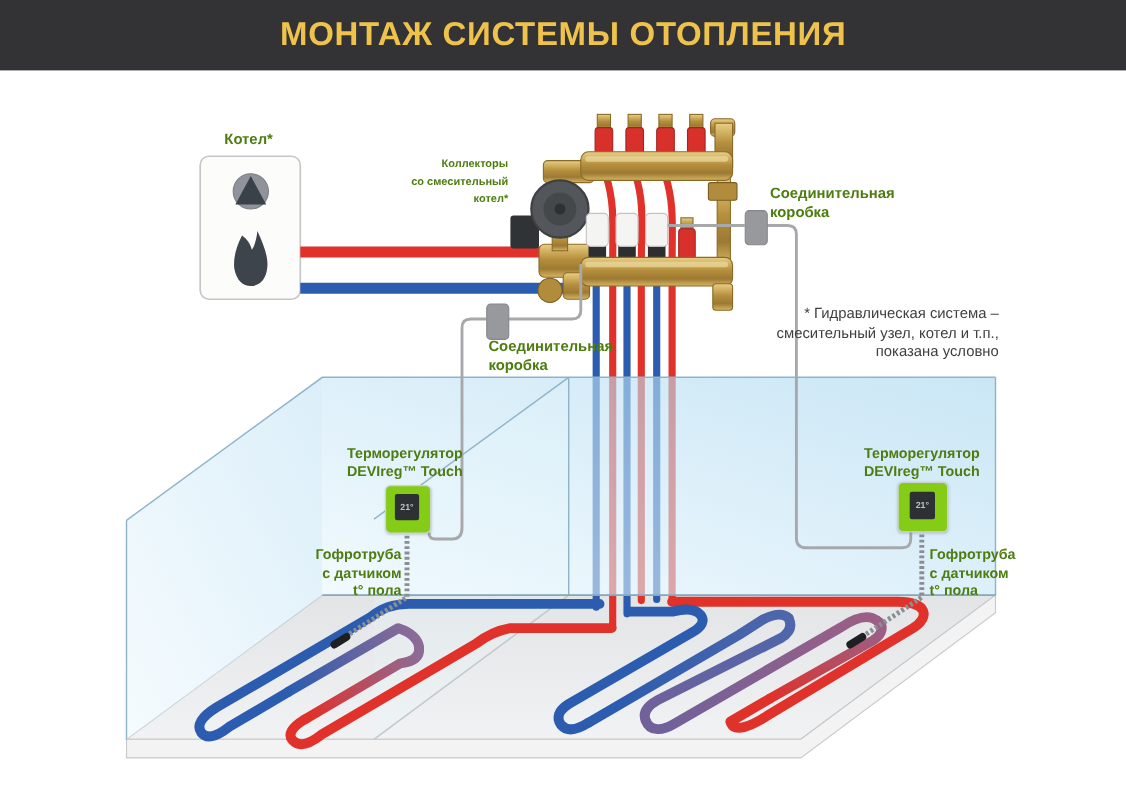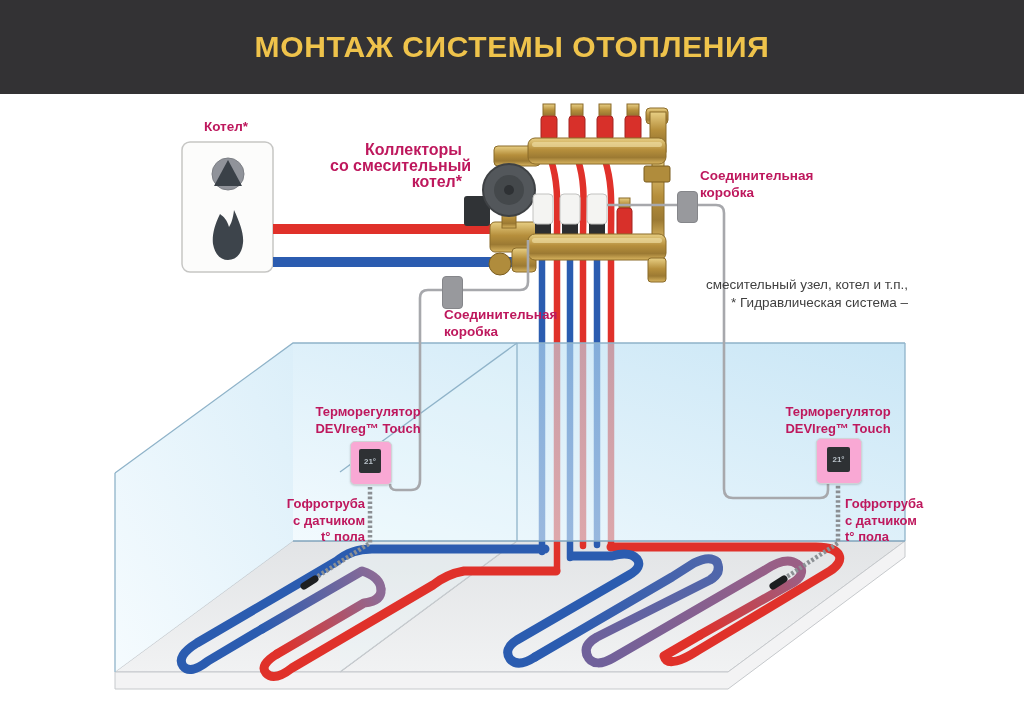--- a/index.html
+++ b/index.html
@@ -1,41 +1,41 @@
 <!DOCTYPE html>
 <html><head>
 <meta charset="utf-8">
 <style>
   html,body{margin:0;padding:0;}
   body{
     width:1024px;height:714px;position:relative;overflow:hidden;
     background:#ffffff;font-family:"Liberation Sans",sans-serif;
   }
   .header{
-    position:absolute;left:0;top:0;width:1024px;height:94px;
+    position:absolute;left:0;top:0;width:1024px;height:64px;
     background:#333234;display:flex;align-items:center;justify-content:center;
   }
   .header .title{
     color:#efc34b;font-size:30px;font-weight:800;letter-spacing:.6px;
   }
   svg.scene{position:absolute;left:0;top:0;}
   .lbl{
-    position:absolute;color:#be185d;font-weight:bold;font-size:13.5px;line-height:17px;
+    position:absolute;color:#4d7c0f;font-weight:bold;font-size:13.5px;line-height:17px;
     white-space:nowrap;
   }
   .lbl div{white-space:nowrap;}
   .note{
     position:absolute;color:#3f3f3f;font-weight:normal;font-size:13.5px;line-height:17.5px;
     text-align:right;
   }
   .jbox{
     position:absolute;background:#98999d;border:1px solid #85868a;border-radius:4px;
   }
   .thermo{
-    position:absolute;background:#f9a8d4;border:1px solid #d0d3d5;border-radius:5px;
+    position:absolute;background:#84cc16;border:1px solid #d0d3d5;border-radius:5px;
     box-shadow:0 1px 2px rgba(80,90,100,.25);
   }
   .thermo .screen{
     position:absolute;background:#2e3134;border-radius:2px;
     display:flex;align-items:center;justify-content:center;
     color:#b9c2c9;font-size:8px;font-weight:bold;
   }
   .sensor-lbl{font-size:13px;line-height:16.5px;}
 </style>
 </head>
@@ -218,39 +218,40 @@
 
 <div class="thermo" style="left:350px;top:441px;width:40px;height:42px;">
   <div class="screen" style="left:8px;top:7px;width:22px;height:24px;">21°</div>
 </div>
 <div class="thermo" style="left:816px;top:438px;width:44px;height:44px;">
   <div class="screen" style="left:10px;top:8px;width:23px;height:25px;">21°</div>
 </div>
 
 <div class="lbl" style="left:178px;top:118px;width:96px;text-align:center;">Котел*</div>
 
-<div class="lbl" style="left:330px;top:142px;width:132px;text-align:right;font-size:16px;line-height:16px;">
+<div class="lbl" style="left:330px;top:142px;width:132px;text-align:right;font-size:10px;line-height:16px;">
   <div>Коллекторы</div>
   <div>со смесительный</div>
   <div>котел*</div>
 </div>
 
 <div class="lbl" style="left:700px;top:167px;">
   <div>Соединительная</div>
   <div>коробка</div>
 </div>
 
 <div class="lbl" style="left:444px;top:306px;">
   <div>Соединительная</div>
   <div>коробка</div>
 </div>
 
 <div class="note" style="left:640px;top:276px;width:268px;">
+  <div>* Гидравлическая система –</div>
   <div>смесительный узел, котел и т.п.,</div>
-  <div>* Гидравлическая система –</div>
+  <div>показана условно</div>
 </div>
 
 <div class="lbl" style="left:288px;top:404px;width:160px;text-align:center;font-size:13px;line-height:16.5px;">
   <div>Терморегулятор</div>
   <div>DEVIreg™ Touch</div>
 </div>
 
 <div class="lbl" style="left:758px;top:404px;width:160px;text-align:center;font-size:13px;line-height:16.5px;">
   <div>Терморегулятор</div>
   <div>DEVIreg™ Touch</div>

